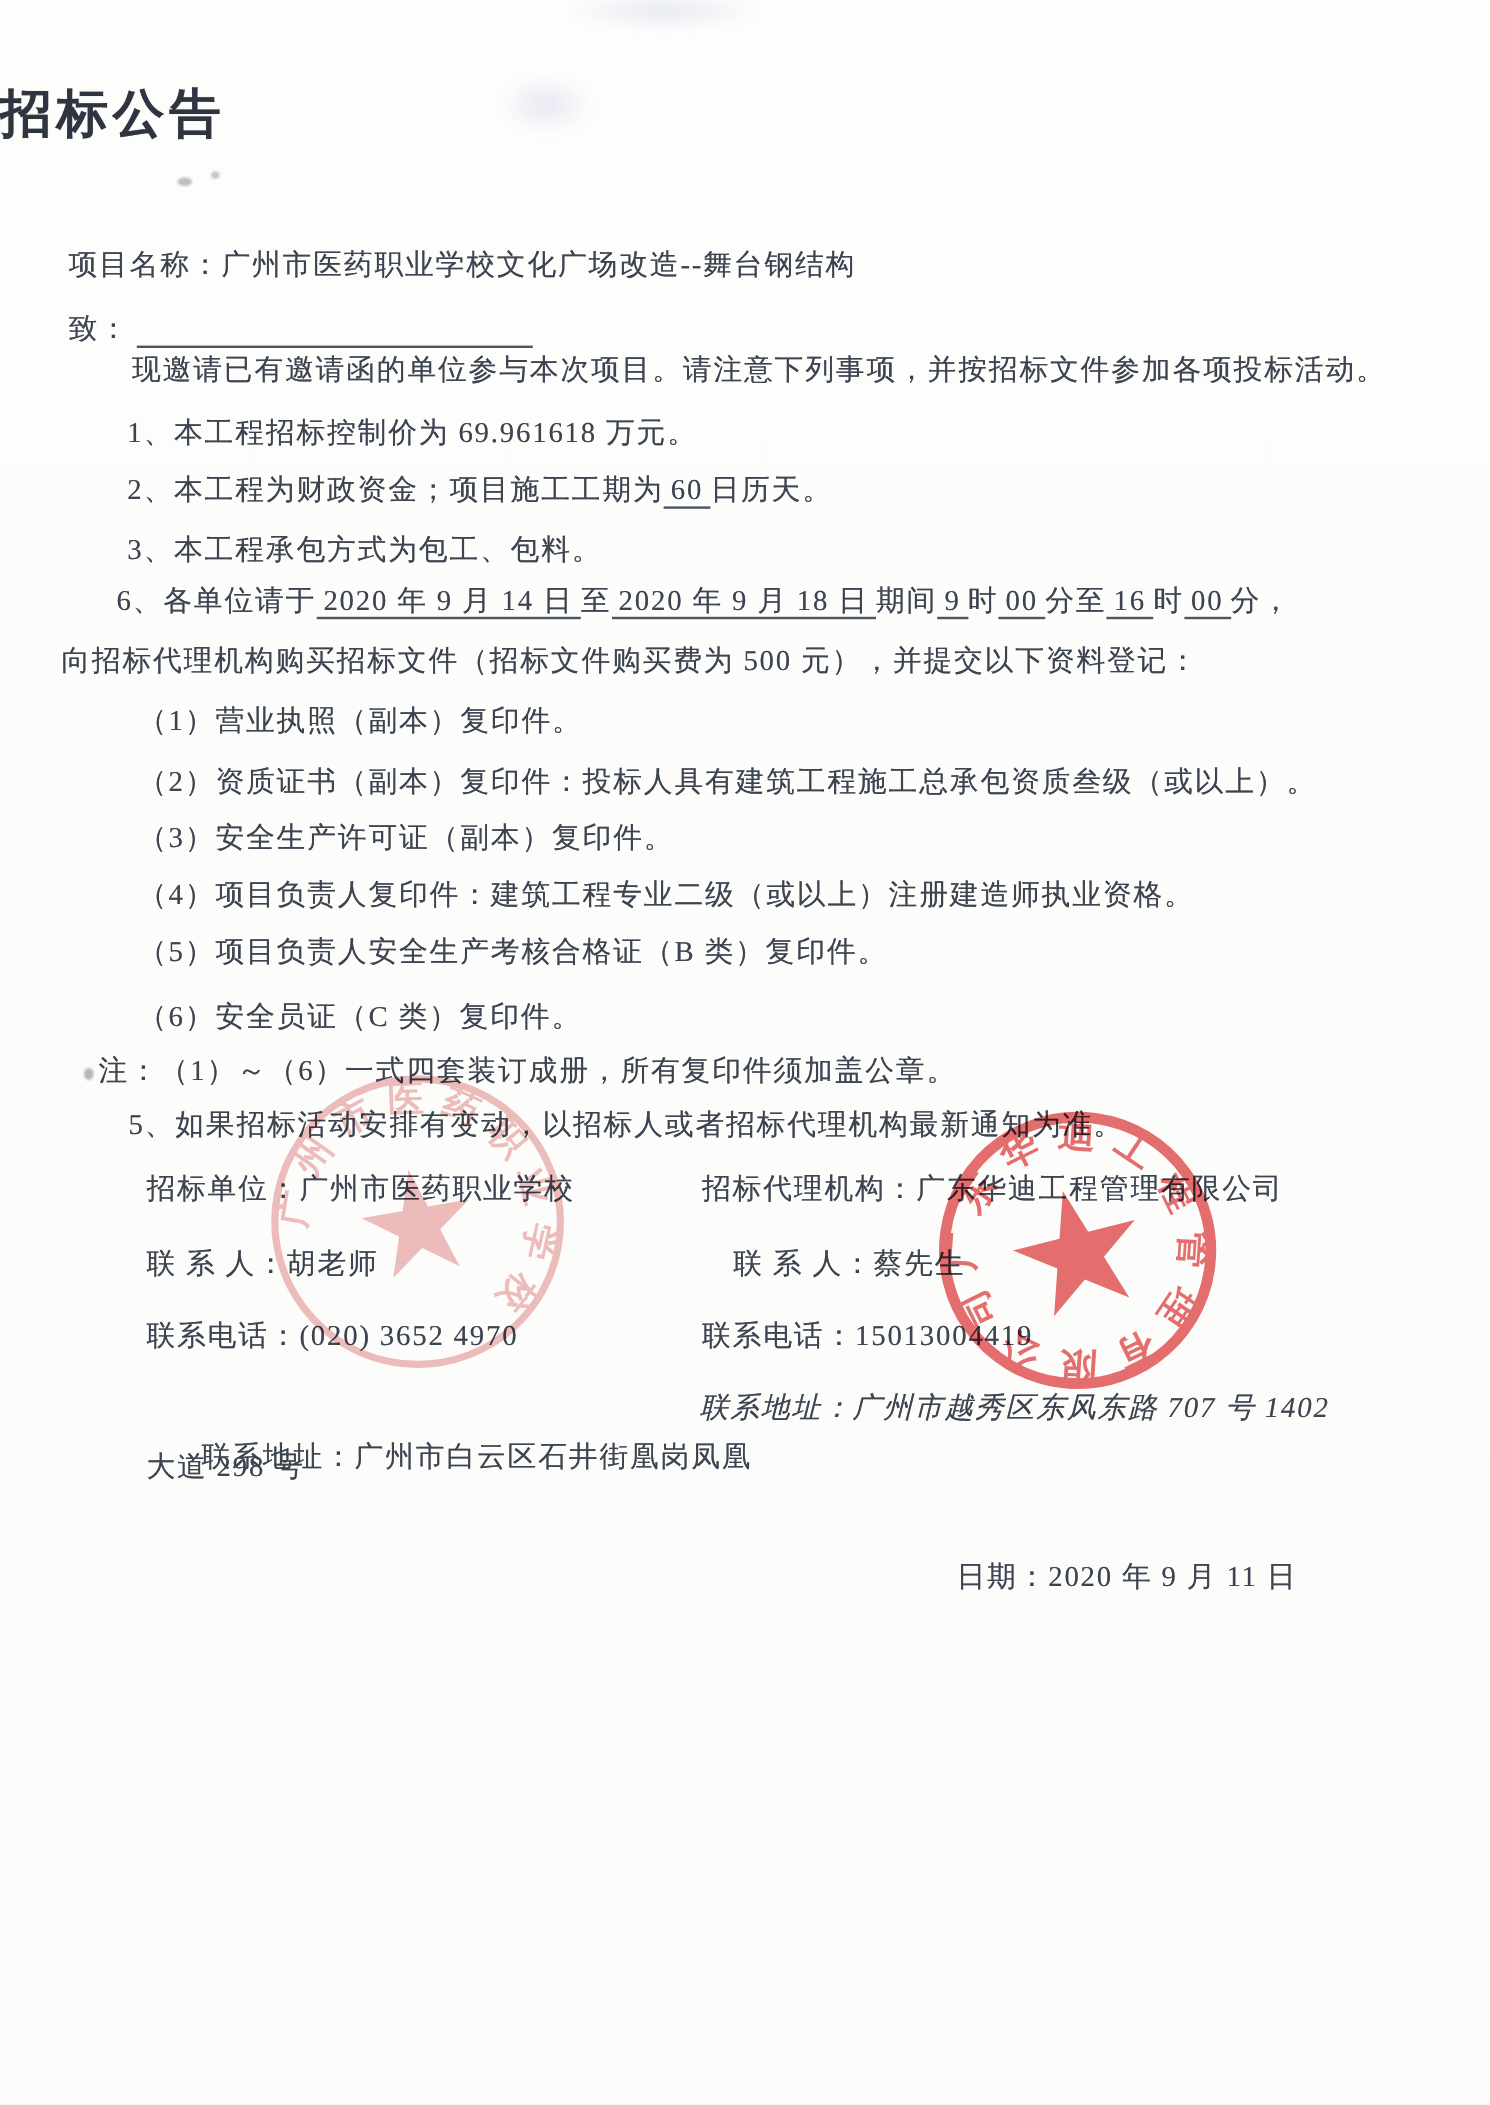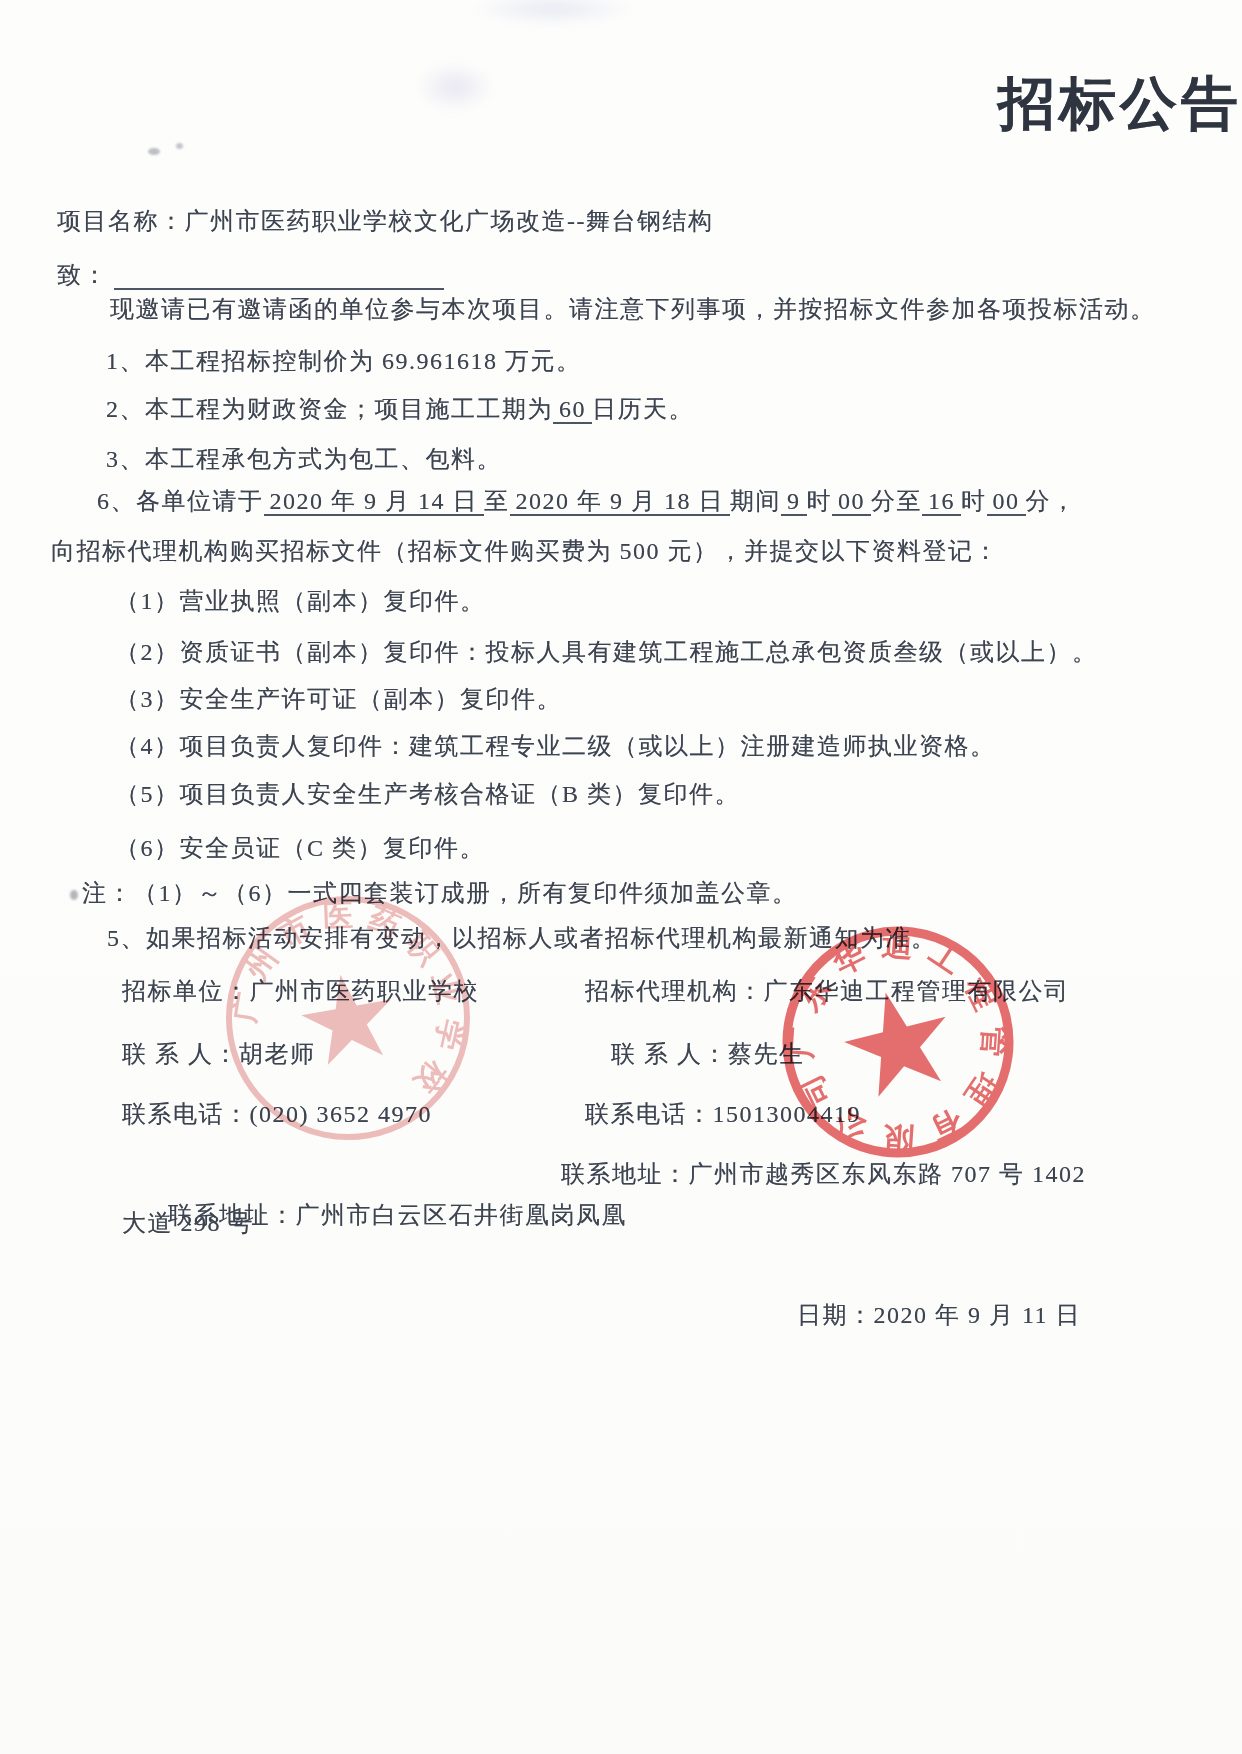--- a/index.html
+++ b/index.html
@@ -17,22 +17,22 @@
     position:absolute;
     white-space:nowrap;
     font-size:24px;
     letter-spacing:1.5px;
     line-height:30px;
     text-shadow:0 0 .4px rgba(61,68,81,.55);
   }
   .title{
     position:absolute;
     top:66px;left:0;width:100%;
-    text-align:right;
-    font-size:57px;font-weight:bold;
+    text-align:left;
+    font-size:43px;font-weight:bold;
     letter-spacing:4px;
     color:#2e3540;
     text-shadow:0 0 .6px rgba(46,53,64,.6);
   }
   .u{border-bottom:2px solid #4d5563;padding:0 6px;}
   .blank-underline{
     display:inline-block;width:330px;height:1.05em;
     border-bottom:2px solid #4d5563;
     margin-left:6px;vertical-align:bottom;
   }
@@ -125,21 +125,21 @@
   <div class="line" style="top:1099px;left:122px;">
     <span>联系电话：</span><span>(020) 3652 4970</span>
   </div>
   <div class="line" style="top:1099px;left:585px;">
     <span>联系电话：</span><span>15013004419</span>
   </div>
 
   <div class="line" style="top:1200px;left:122px;margin-left:46px;">
     <span>联系地址：</span><span>广州市白云区石井街凰岗凤凰</span>
   </div>
-  <div class="line" style="top:1159px;left:561px;">
+  <div class="line" style="top:1159px;left:583px;font-style:italic;">
     <span>联系地址：</span><span>广州市越秀区东风东路 707 号 1402</span>
   </div>
 
   <div class="line" style="top:1208px;left:122px;">大道 298 号</div>
 
   <div class="line" style="top:1284px;left:797px;margin-top:16px;">日期：2020 年 9 月 11 日</div>
 
   <div class="stamp stamp-left" style="color: rgb(224, 125, 125);">
     <svg width="252" height="252" viewBox="0 0 252 252">
       <defs>

